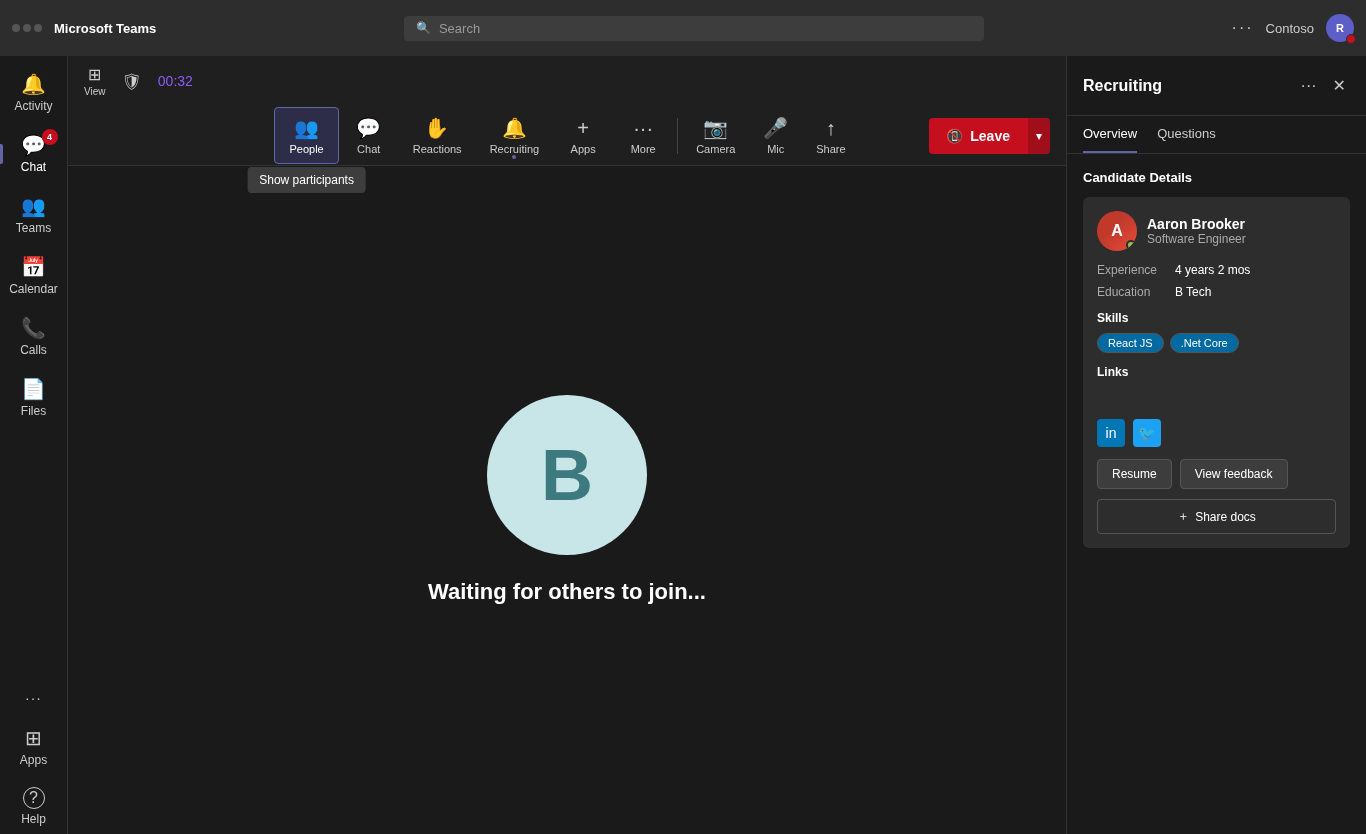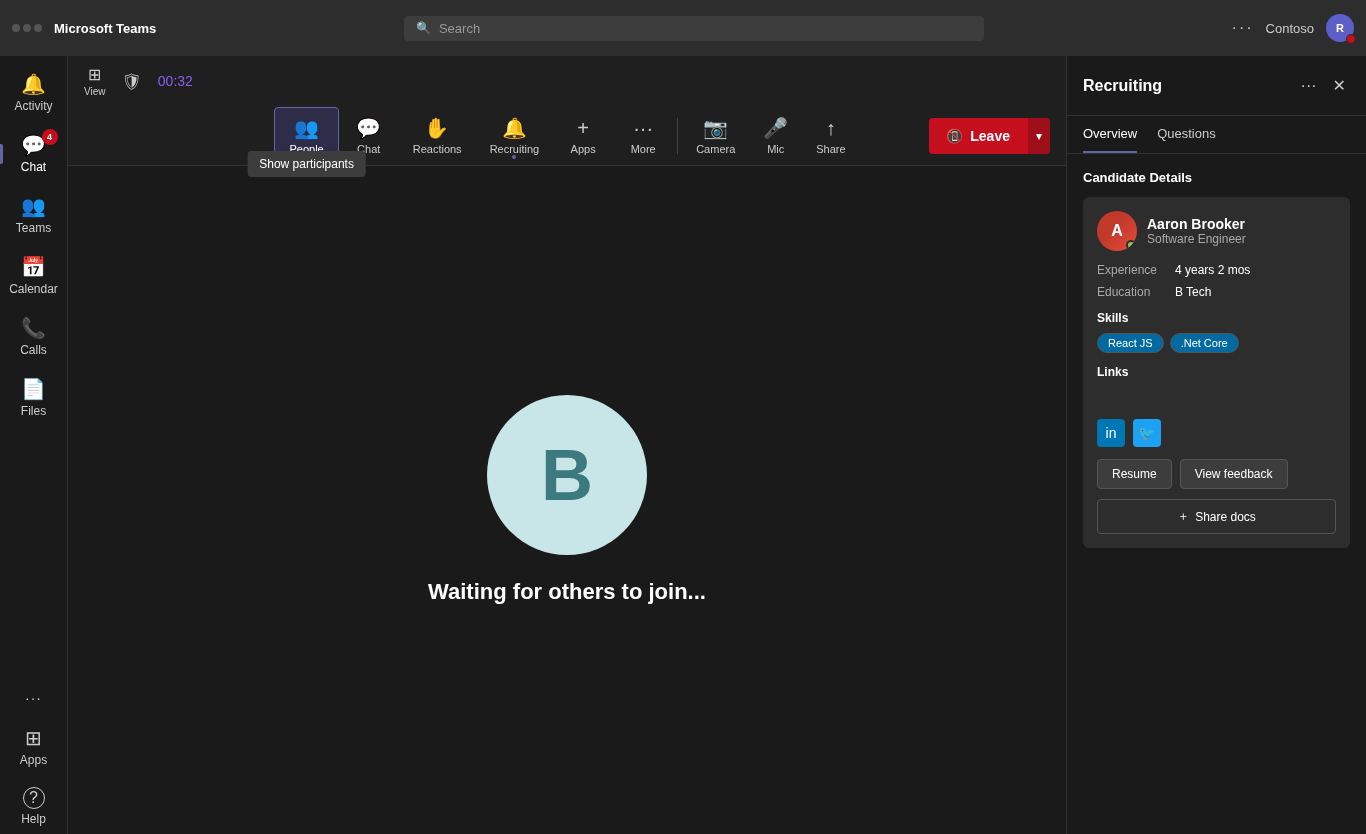--- a/index.html
+++ b/index.html
@@ -201,21 +201,21 @@
       left: 50%;
       transform: translateX(-50%);
       width: 4px; height: 4px;
       border-radius: 50%;
       background: #6264a7;
     }
 
     
     .tooltip {
       position: absolute;
-      top: 44px;
+      top: 60px;
       background: #3d3d3d;
       color: #fff;
       padding: 6px 12px;
       border-radius: 4px;
       font-size: 12px;
       white-space: nowrap;
       z-index: 100;
       left: 50%;
       transform: translateX(-50%);
     }

